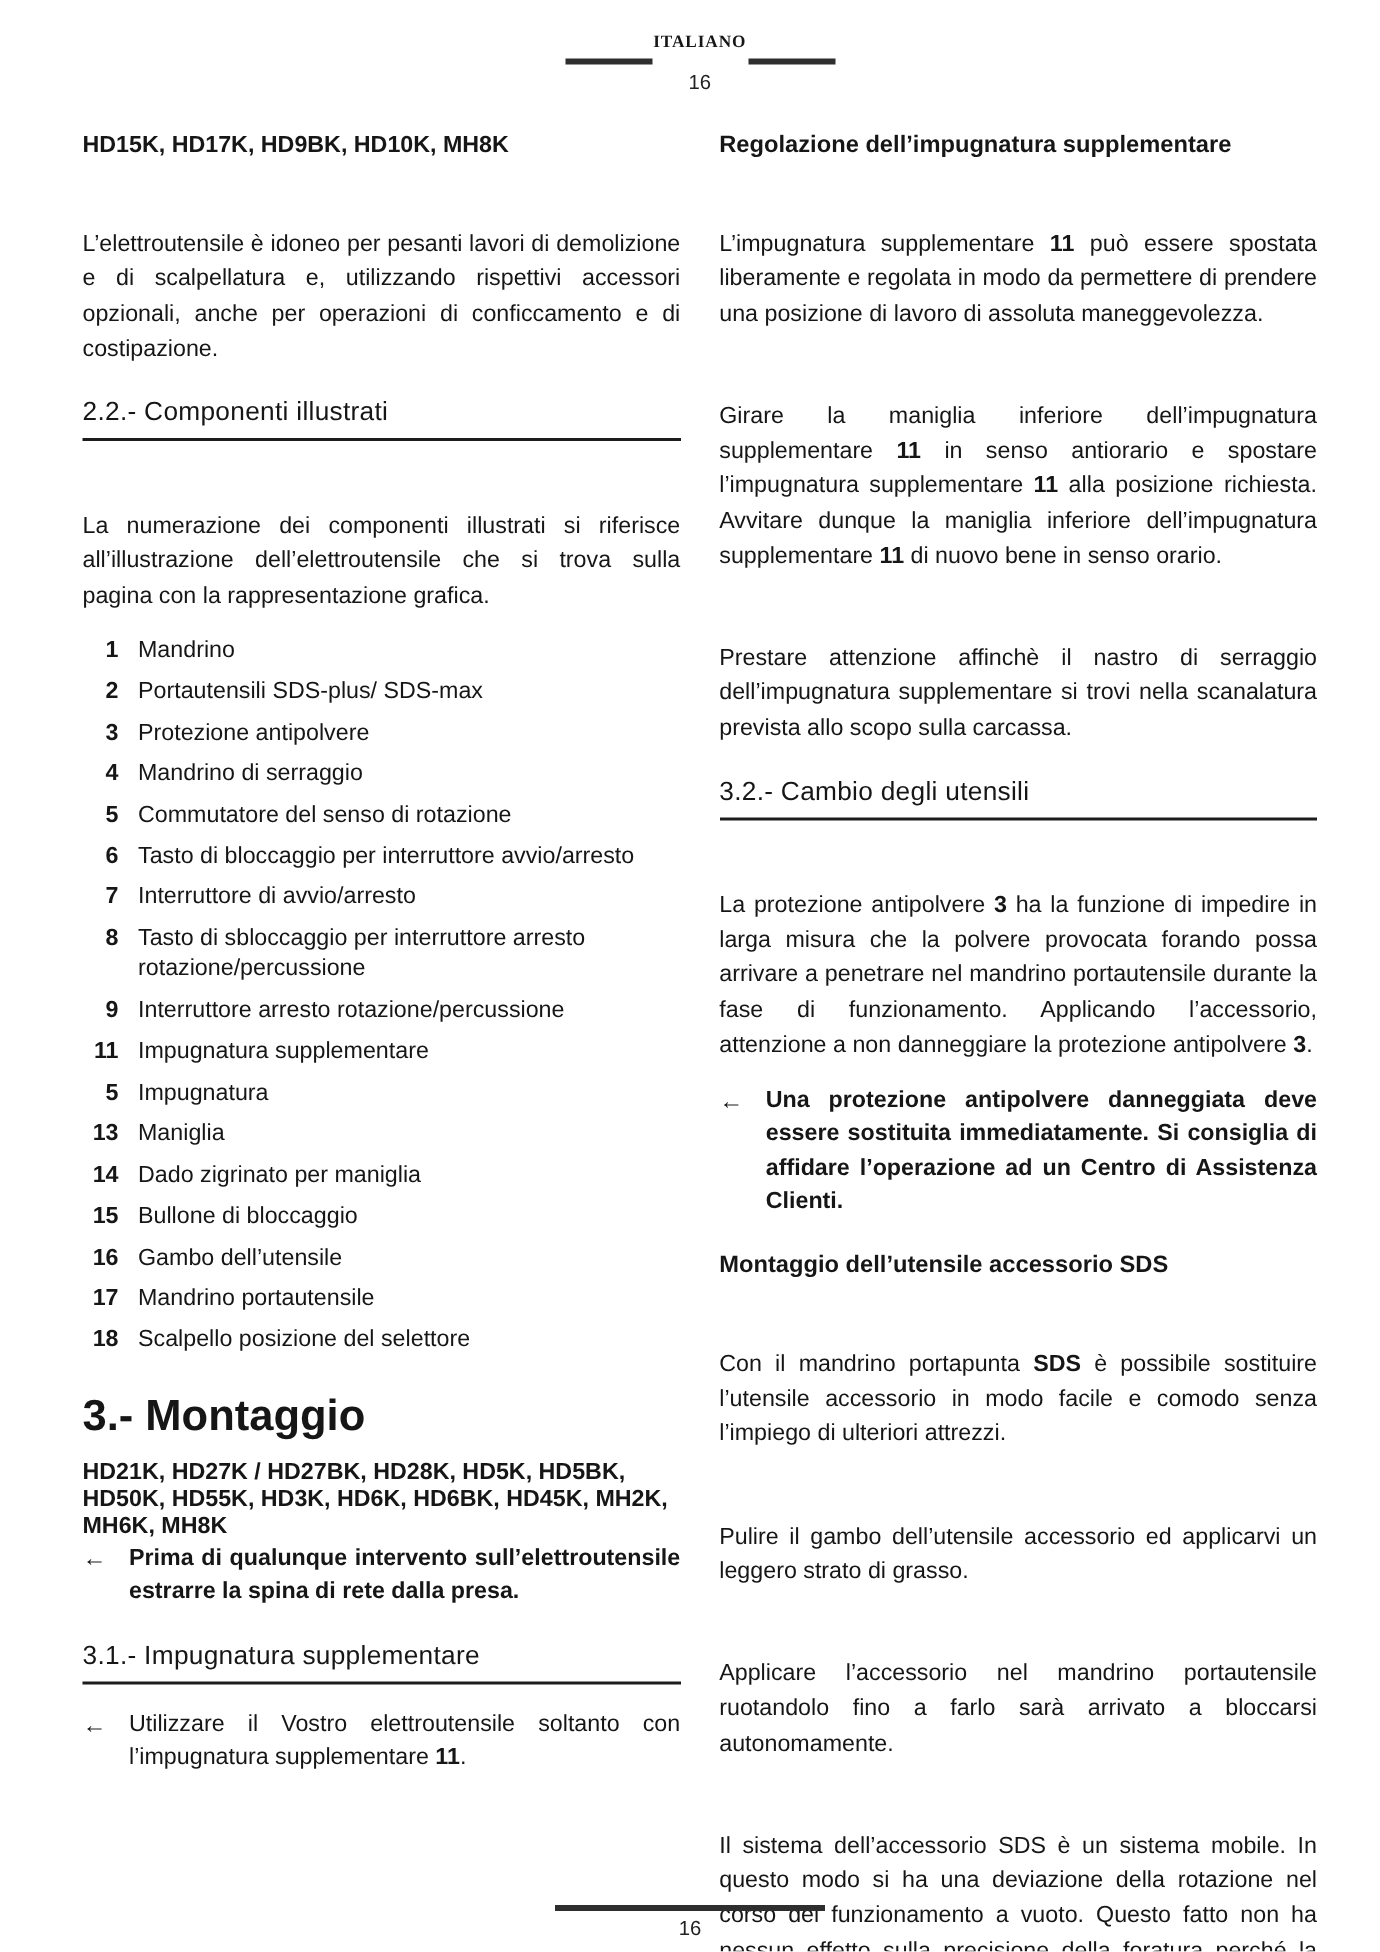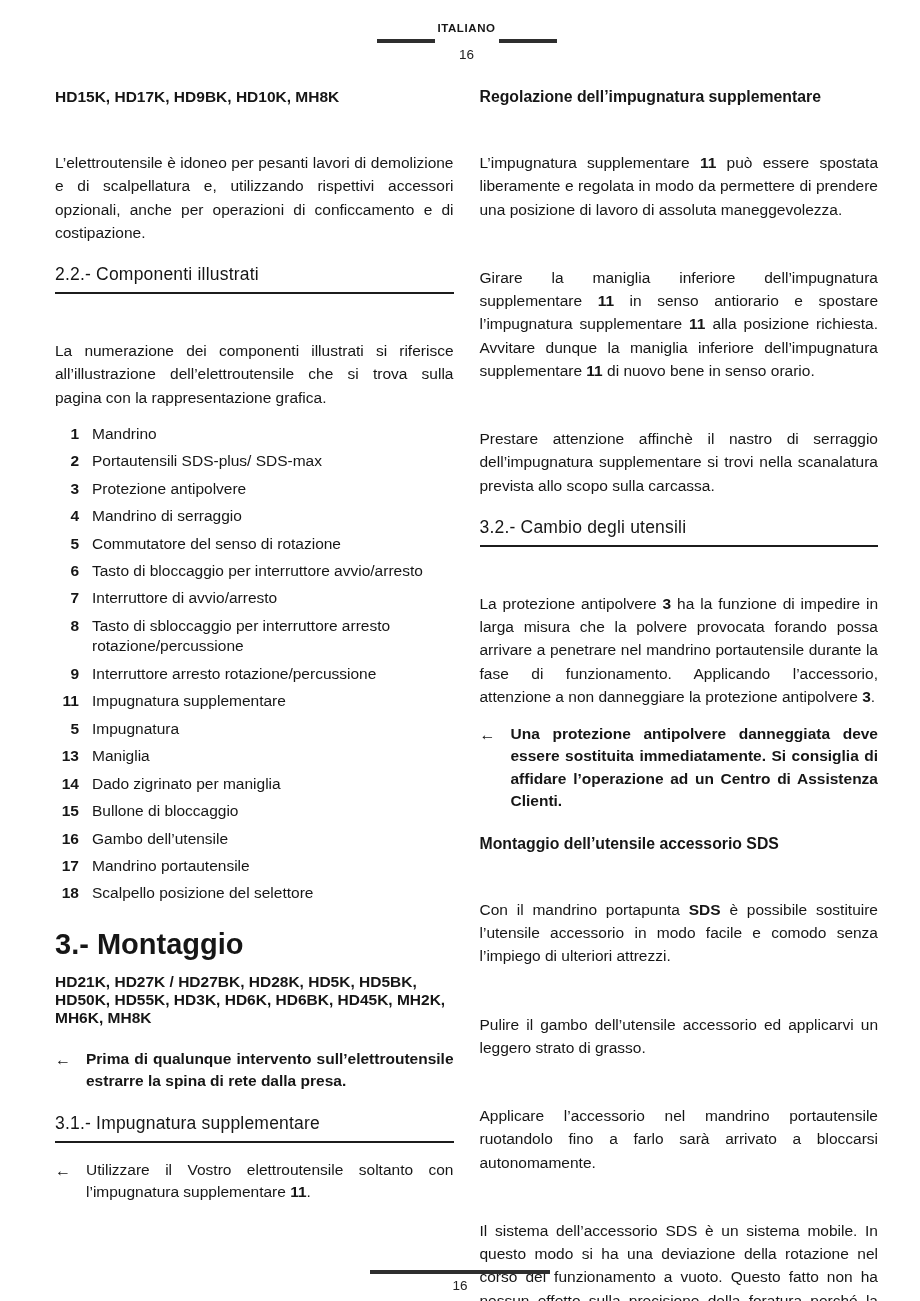--- a/index.html
+++ b/index.html
@@ -4,31 +4,31 @@
 <style>
   * { margin: 0; padding: 0; box-sizing: border-box; }
   html, body { background: #ffffff; }
   .page {
     width: 920px; height: 1301px; margin: 0 auto; background: #ffffff;
     font-family: "Liberation Sans", sans-serif; color: #161616;
     padding: 22px 42px 0 55px; position: relative; overflow: hidden;
   }
   
   .page-header { text-align: center; }
-  .lang-label { font-size: 11.5px; font-weight: bold; letter-spacing: 0.6px; }
+  .lang-label { font-size: 11.5px; font-weight: bold; letter-spacing: 0.6px; font-family: Liberation Serif, serif; }
   .header-rule { display: flex; justify-content: center; gap: 64px; margin-top: 5px; }
   .header-rule .seg { width: 58px; height: 4px; background: #2e2e2e; }
   .pnum { font-size: 13.5px; margin-top: 4px; color: #222; }
   
   .columns { display: grid; grid-template-columns: 1fr 1fr; column-gap: 26px; margin-top: 26px; }
   .col { min-width: 0; }
   
   .para { font-size: 15.5px; line-height: 1.5; text-align: justify; margin-bottom: 15px; margin-top: 45px; }
   .models-line { font-size: 15.5px; font-weight: bold; margin-bottom: 17px; }
-  .models-block { font-size: 15.5px; font-weight: bold; line-height: 1.18; margin-bottom: 20px; }
+  .models-block { font-size: 15.5px; font-weight: bold; line-height: 1.18; }
   .subheading { font-size: 15.8px; font-weight: bold; margin-bottom: 12px; }
   .section-title {
     font-size: 17.5px; font-weight: normal; letter-spacing: 0.2px;
     border-bottom: 2px solid #1c1c1c; padding-bottom: 7px; margin: 20px 0 16px;
   }
   .chapter-title { font-size: 29px; font-weight: bold; margin: 24px 0 12px; }
   
   .comp-list { margin: 4px 0 6px; }
   .comp-row { display: flex; font-size: 15.5px; line-height: 1.32; margin-bottom: 7px; }
   .comp-num { flex: 0 0 24px; width: 24px; text-align: right; font-weight: bold; }

